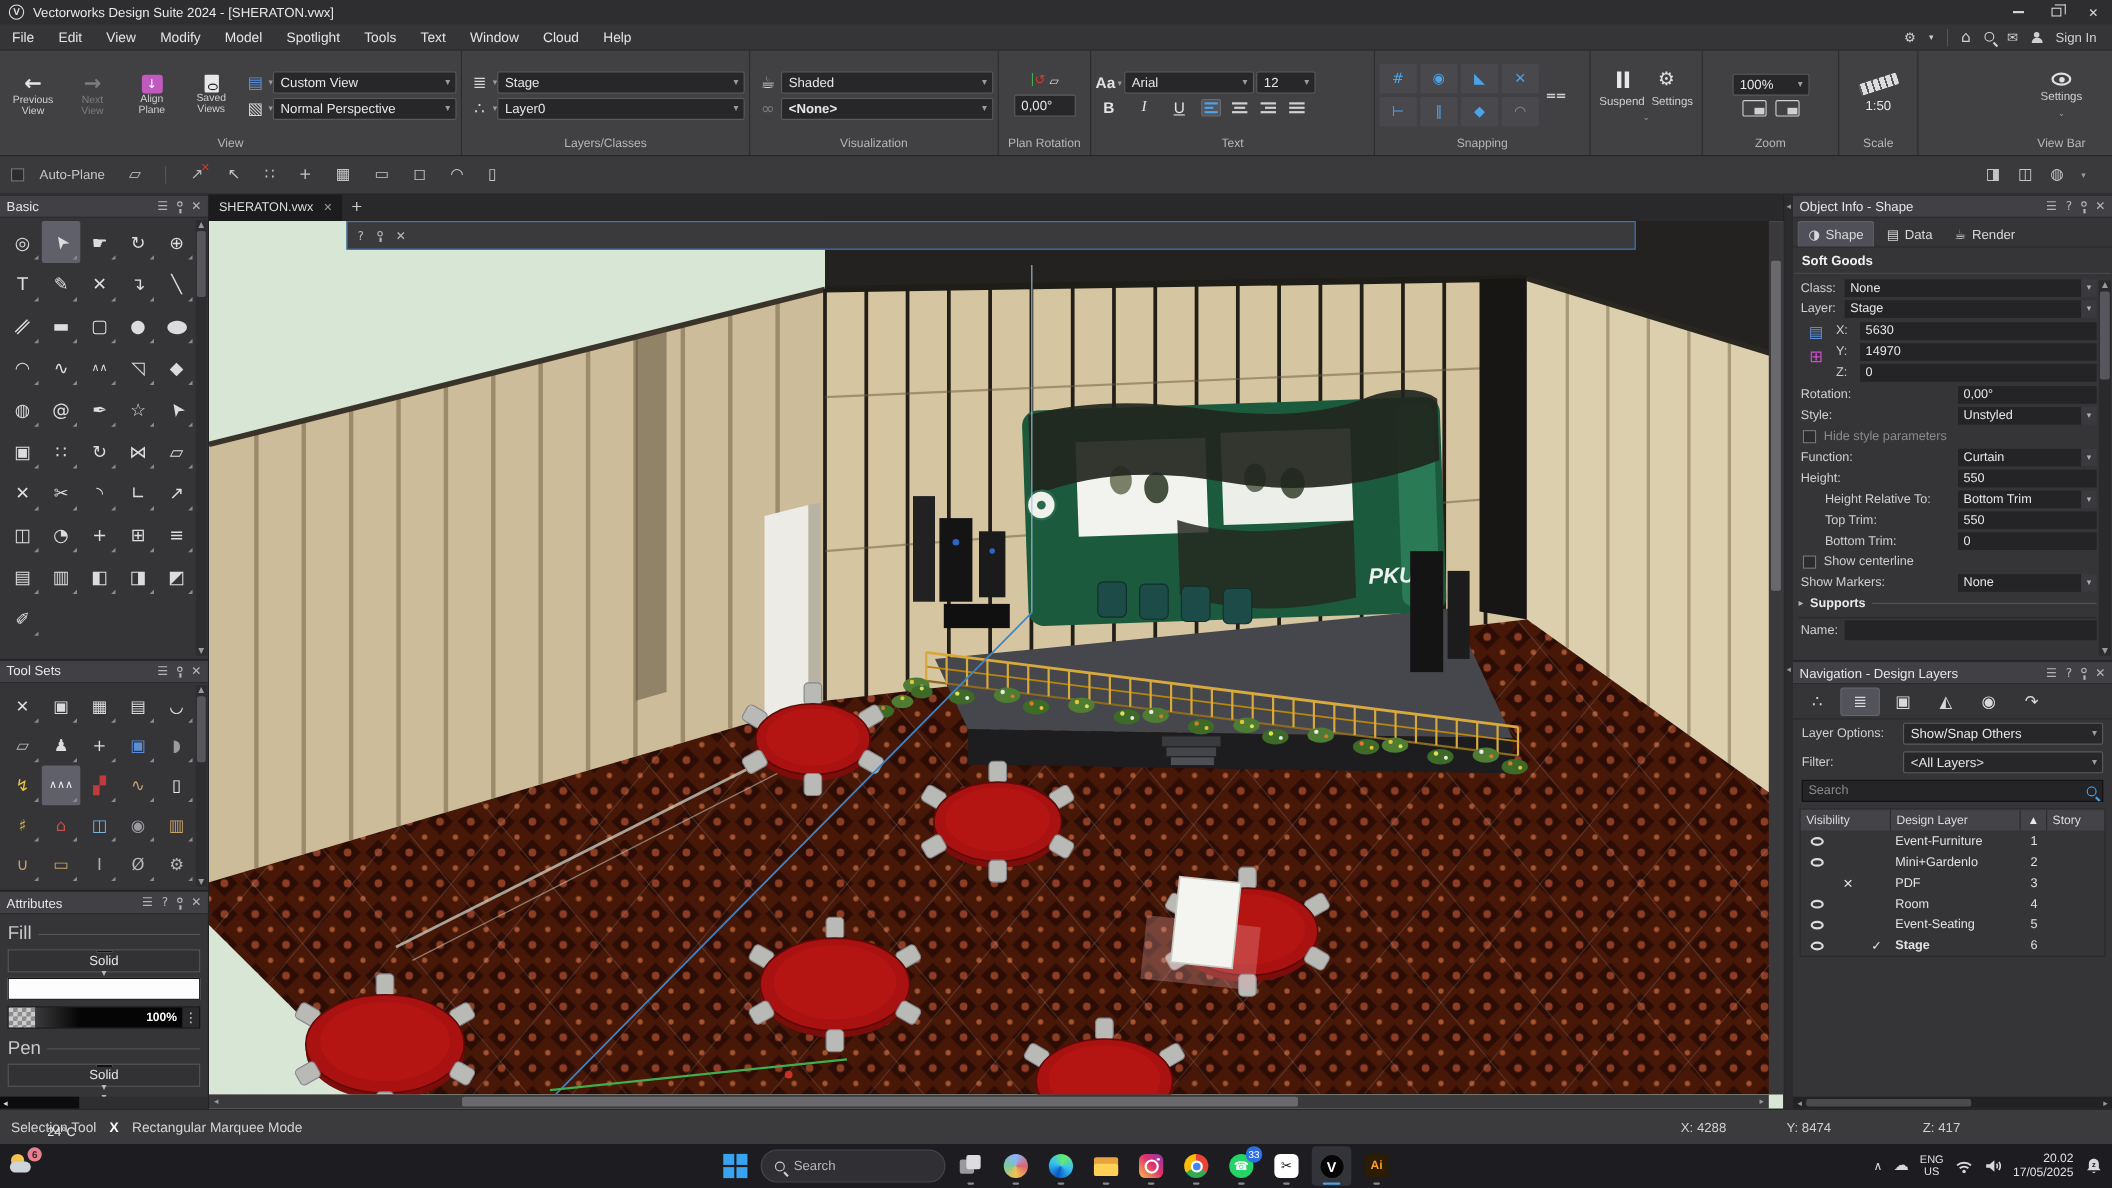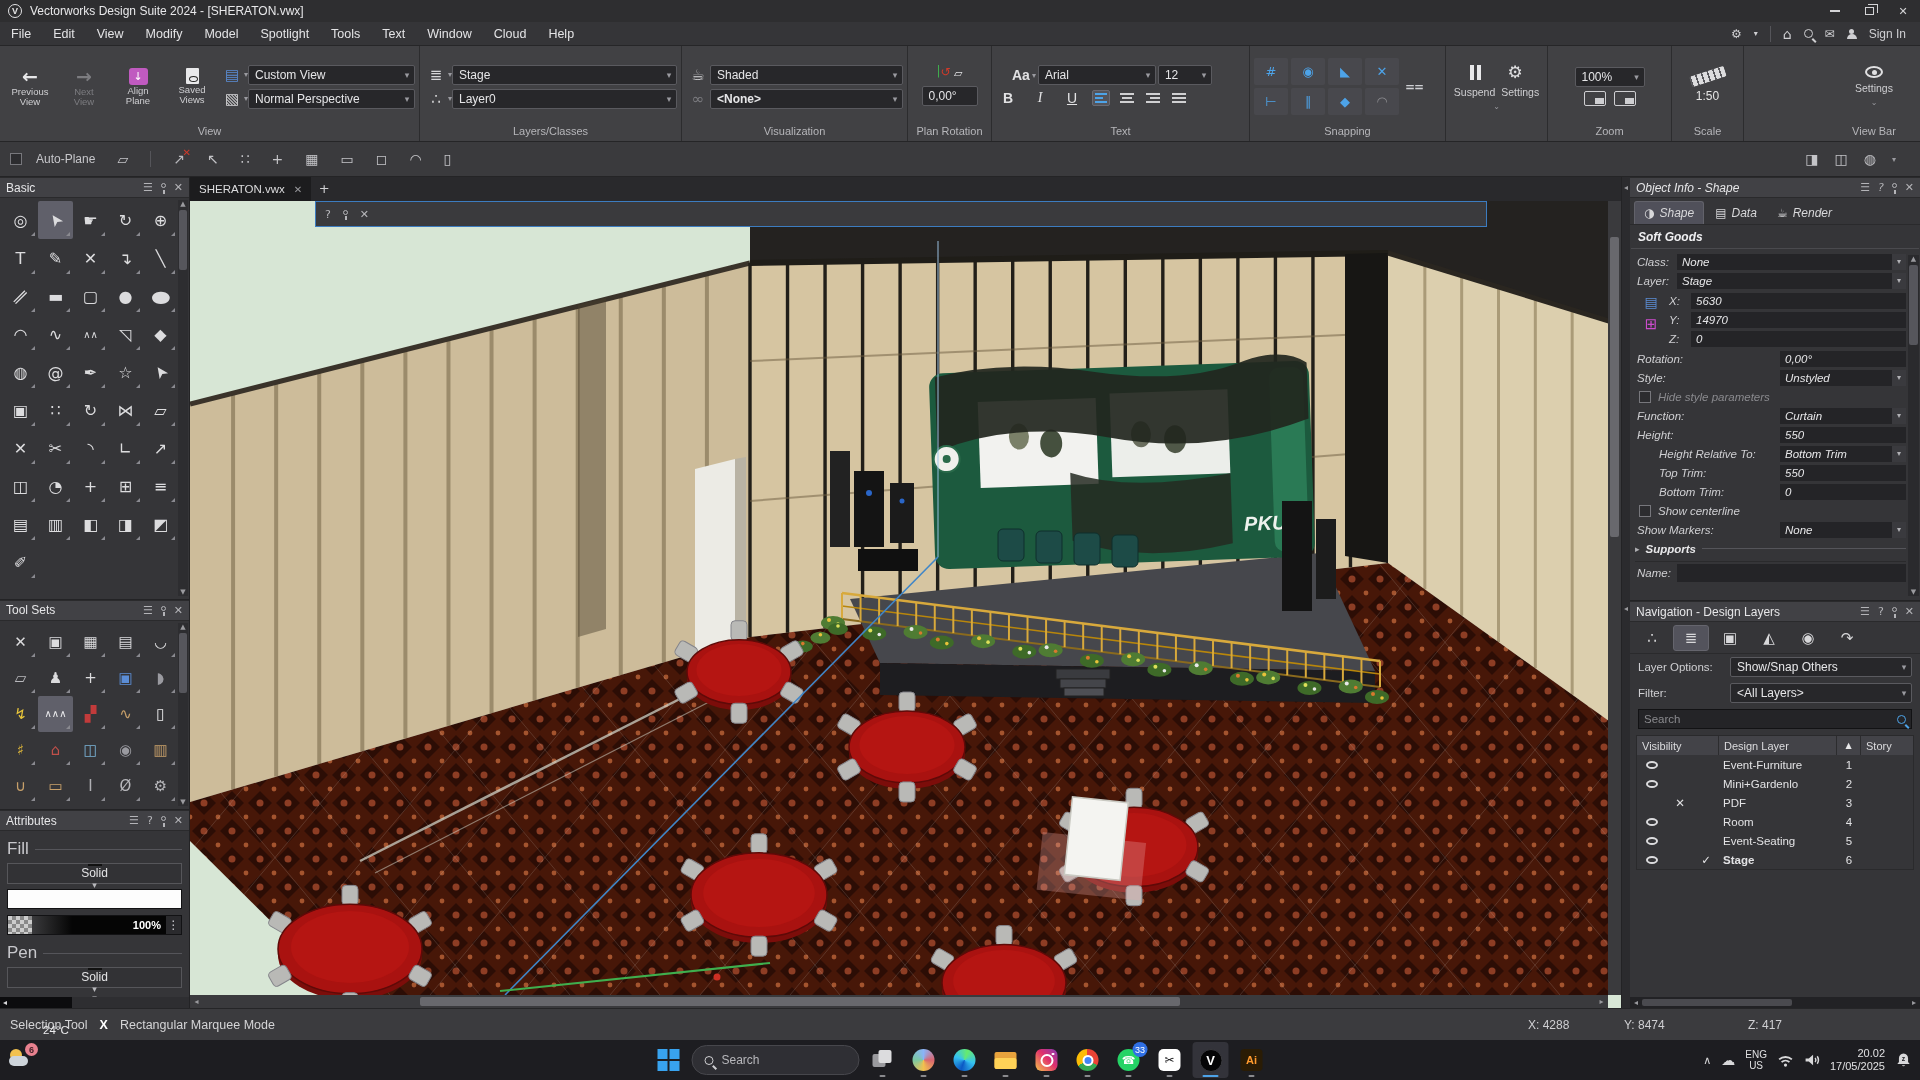--- a/index.html
+++ b/index.html
@@ -120,21 +120,21 @@
   .cscroll-h{position:absolute;left:0;right:13px;bottom:0;height:13px;background:#3a3a3d;display:flex;align-items:center;color:#9a9a9e;font-size:8px;}
   .cscroll-h .th{position:absolute;left:230px;width:760px;top:2px;bottom:2px;background:#68686d;border-radius:2px;}
   .cscroll-h .e{width:13px;text-align:center;}
   .cscroll-h .e.r{margin-left:auto;}
   
   #collapse-strip{width:9px;background:#2b2b2e;display:flex;flex-direction:column;color:#9a9a9e;font-size:8px;border-left:1px solid #232325;}
   #collapse-strip span{margin:6px 0 0 0;text-align:center;}
   #collapse-strip span.mid{margin-top:412px;}
   
   #right-col{width:290px;background:#353538;display:flex;flex-direction:column;}
-  #oi-panel{height:423px;position:relative;font-style:italic;}
+  #oi-panel{height:423px;position:relative;}
   #nav-panel{flex:1;position:relative;border-top:1px solid #232325;}
   .oi-tabs{display:flex;align-items:flex-end;height:27px;padding:2px 4px 0 4px;gap:2px;border-bottom:1px solid #2a2a2c;}
   .oi-tab{display:flex;align-items:center;gap:5px;padding:4px 9px;font-size:12px;color:#d8d8da;border-radius:3px 3px 0 0;}
   .oi-tab.active{background:#50505a;border:1px solid #62626a;border-bottom:none;}
   .oi-title{font-weight:bold;font-size:12px;color:#f0f0f2;padding:5px 7px 4px 7px;border-bottom:1px solid #4a4a4e;margin:0 1px 3px 1px;}
   .oi-body{padding:0 14px 0 5px;}
   .oi-row{display:flex;align-items:center;height:19px;font-size:11.5px;color:#cfcfd2;}
   .oi-row .lab{width:145px;padding-left:2px;}
   .oi-row .lab.ind{padding-left:24px;}
   .oi-fld{flex:1;background:#242427;height:16px;display:flex;align-items:center;padding:0 5px;color:#e6e6e8;}
@@ -371,21 +371,21 @@
       <div class="dd" style="width:56px;margin:0;">
           <span>0,00°</span>
         </div>
     </div>
     <div class="tg-label">Plan Rotation</div>
   </div>
 
   <div class="tgroup" style="width:258px;">
     <div class="tg-content" style="flex-direction:column;align-items:stretch;justify-content:center;gap:3px;">
       <div class="btnline">
-        <span style="font-size:14px;font-weight:bold;margin-left:16px;">Aa</span>
+        <span style="font-size:14px;font-weight:bold;">Aa</span>
         <span class="mini-caret g">▾</span>
         <div class="dd" style="width:118px;margin:0;">
             <span>Arial</span>
             <span class="arr g">▾</span>
           </div>
         <div class="dd" style="width:54px;margin:0;">
             <span>12</span>
             <span class="arr g">▾</span>
           </div>
       </div>

